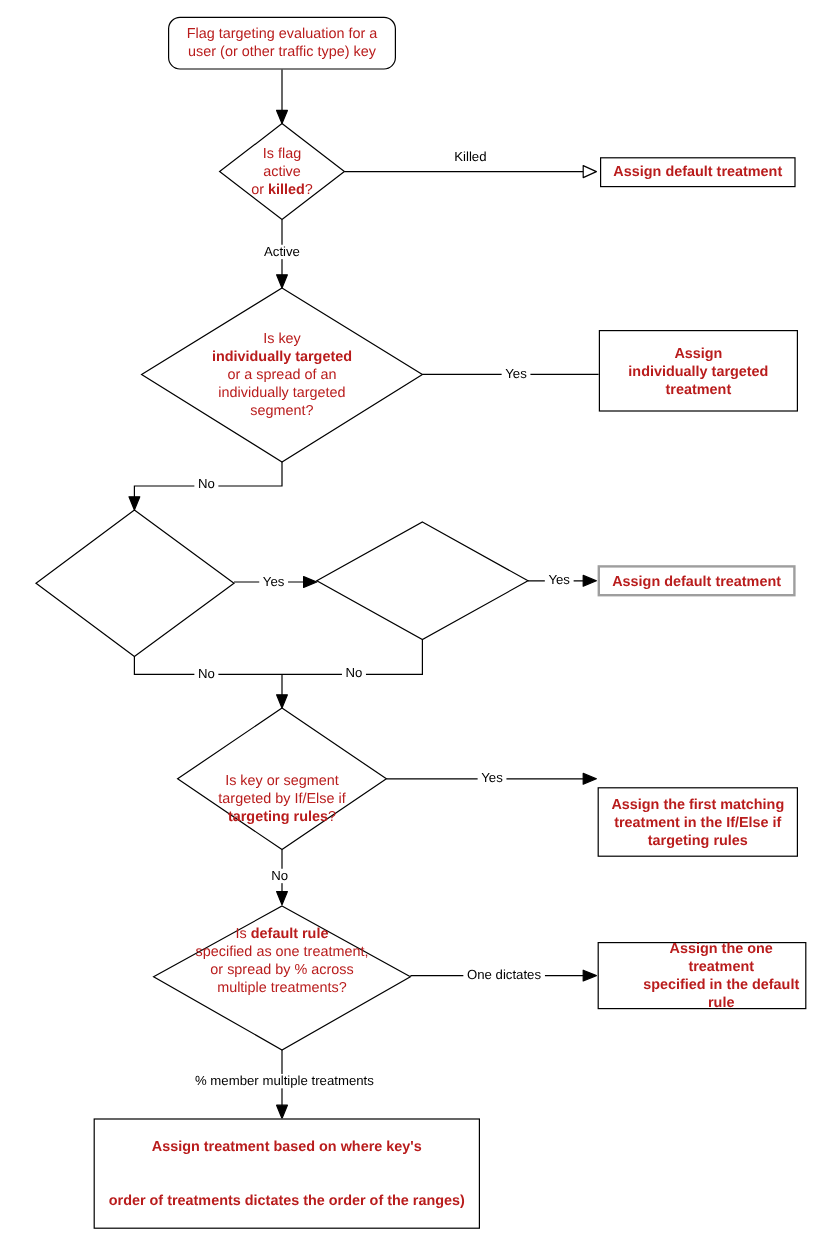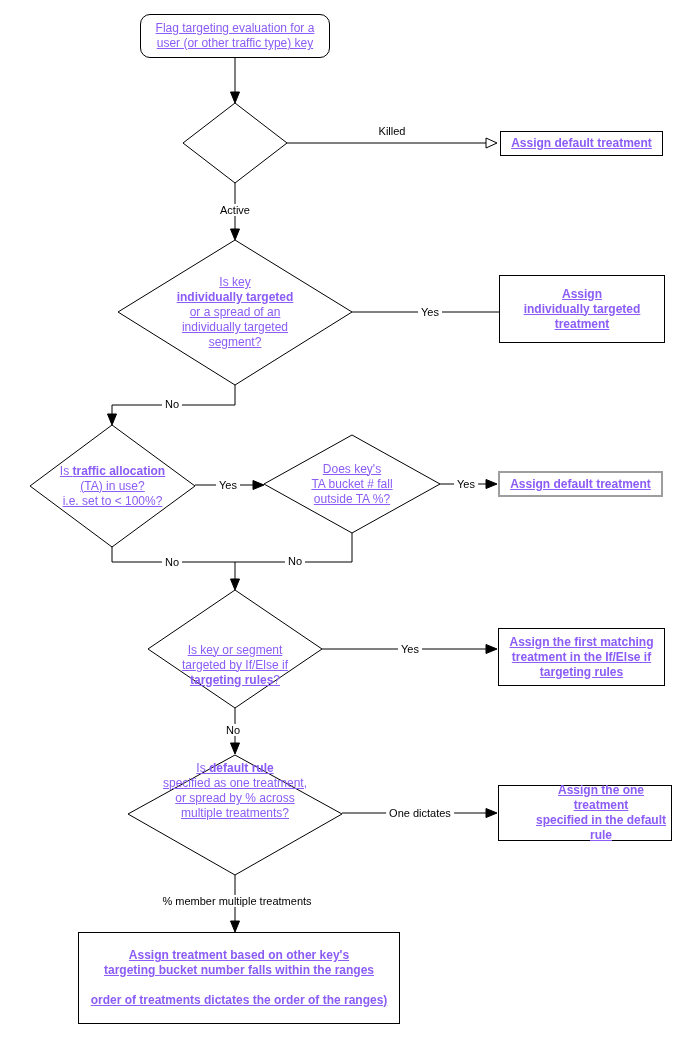--- a/index.html
+++ b/index.html
@@ -21,22 +21,21 @@
     position: absolute;
     display: flex;
     align-items: center;
     justify-content: center;
   }
   .txt {
     display: block;
     text-align: center;
     font-size: 12px;
     line-height: 1.25;
-    color: #8b5cf6;
-    text-decoration: underline;
+    color: #b91c1c;
   }
   .b { font-weight: bold; }
   .rect { background: #ffffff; border: 1px solid #000000; }
   .rounded { border-radius: 10px; }
   .gray-border { border: 2px solid #9e9e9e; }
   .elabel {
     position: absolute;
     transform: translate(-50%, -50%);
     font-size: 11px;
     line-height: 1.1;
@@ -85,53 +84,50 @@
     <polygon class="ah" points="486,644.5 486,653.5 497,649"></polygon>
     <polygon class="ah" points="230.5,743 239.5,743 235,754"></polygon>
     <polygon class="ah" points="486,808.5 486,817.5 497,813"></polygon>
     <polygon class="ah" points="230.5,921 239.5,921 235,932"></polygon>
   </svg>
 
   <div class="node rect rounded" style="left:140px; top:14px; width:190px; height:44px;">
     <div class="txt"><span>Flag targeting evaluation for a</span><br><span>user (or other traffic type) key</span></div>
   </div>
 
+  <div class="node" style="left:183px; top:103px; width:104px; height:80px;">
+    <div class="txt"><span>Is flag</span><br><span>active</span><br><span>or </span><span class="b">killed</span><span>?</span></div>
+  </div>
   <div class="node" style="left:118px; top:240px; width:234px; height:145px;">
     <div class="txt"><span>Is key</span><br><span class="b">individually targeted</span><br><span>or a spread of an</span><br><span>individually targeted</span><br><span>segment?</span></div>
-  </div>
-  <div class="node" style="left:30px; top:425px; width:165px; height:122px;">
-    <div class="txt"><span>Is </span><span class="b">traffic allocation</span><br><span>(TA) in use?</span><br><span>i.e. set to &lt; 100%?</span></div>
-  </div>
-  <div class="node" style="left:264px; top:435px; width:176px; height:98px;">
-    <div class="txt"><span>Does key's</span><br><span>TA bucket # fall</span><br><span>outside TA %?</span></div>
   </div>
   <div class="node" style="left:148px; top:606px; width:174px; height:118px;">
     <div class="txt"><span>Is key or segment</span><br><span>targeted by If/Else if</span><br><span class="b">targeting rules</span><span>?</span></div>
   </div>
-  <div class="node" style="left:128px; top:731px; width:214px; height:120px;">
+  <div class="node" style="left:128px; top:711px; width:214px; height:120px;align-items:flex-end;">
     <div class="txt"><span>Is </span><span class="b">default rule</span><br><span>specified as one treatment,</span><br><span>or spread by % across</span><br><span>multiple treatments?</span></div>
   </div>
 
   <div class="node rect" style="left:500px; top:131px; width:163px; height:25px;">
     <div class="txt"><span class="b">Assign default treatment</span></div>
   </div>
   <div class="node rect" style="left:499px; top:275px; width:166px; height:68px;">
     <div class="txt"><span class="b">Assign</span><br><span class="b">individually targeted</span><br><span class="b">treatment</span></div>
   </div>
   <div class="node rect gray-border" style="left:498px; top:471px; width:165px; height:26px;">
     <div class="txt"><span class="b">Assign default treatment</span></div>
   </div>
-  <div class="node rect" style="left:498px; top:628px; width:167px; height:58px;">
+  <div class="node rect" style="left:498px; top:656px; width:167px; height:58px;">
     <div class="txt"><span class="b">Assign the first matching</span><br><span class="b">treatment in the If/Else if</span><br><span class="b">targeting rules</span></div>
   </div>
   <div class="node rect" style="left:498px; top:785px; width:174px; height:56px;padding-left:32px;">
     <div class="txt"><span class="b">Assign the one treatment</span><br><span class="b">specified in the default rule</span></div>
   </div>
   <div class="node rect" style="left:78px; top:932px; width:322px; height:92px;">
-    <div class="txt"><span class="b">Assign treatment based on other key's</span><br><span class="b">targeting bucket number falls within the ranges</span><br><br><span class="b">order of treatments dictates the order of the ranges)</span></div>
+    <div class="txt"><span class="b">Assign treatment based on where key's</span><br><br><br><span class="b">order of treatments dictates the order of the ranges)</span></div>
   </div>
 
   <div class="elabel" style="left:392px; top:131px;">Killed</div>
   <div class="elabel" style="left:235px; top:210px;">Active</div>
   <div class="elabel" style="left:430px; top:312px;">Yes</div>
   <div class="elabel" style="left:172px; top:404px;">No</div>
   <div class="elabel" style="left:228px; top:485px;">Yes</div>
   <div class="elabel" style="left:466px; top:484px;">Yes</div>
   <div class="elabel" style="left:172px; top:562px;">No</div>
   <div class="elabel" style="left:295px; top:561px;">No</div>

